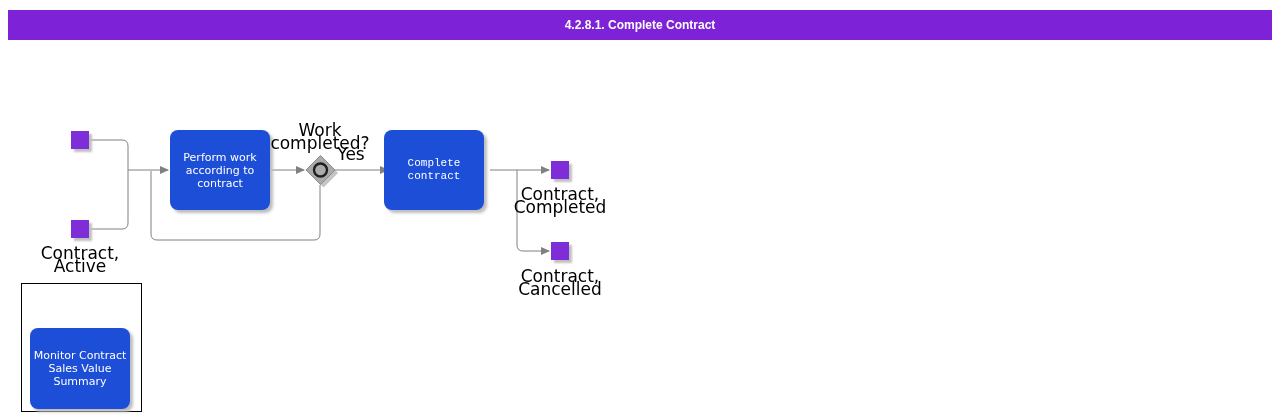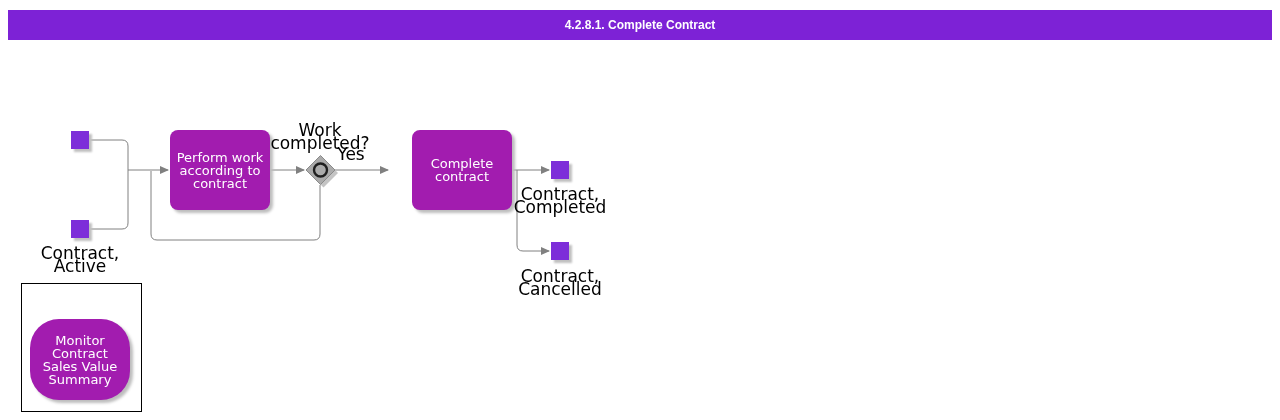--- a/index.html
+++ b/index.html
@@ -37,25 +37,25 @@
     width: 1280px; height: 420px;
   }
   .event-square {
     position: absolute;
     width: 18px; height: 18px;
     background: #7D2ED9;
     box-shadow: 3px 3px 2px #c0c0c0;
   }
   .task-box {
     position: absolute;
-    background: #a21caf;
+    background: #1d4ed8;
     border-radius: 8px;
     box-shadow: 3px 3px 3px #bdbdbd;
     color: #ffffff;
-    font-size: 13px;
+    font-size: 11px;
     line-height: 13px;
     text-align: center;
     white-space: pre-line;
     display: flex;
     align-items: center;
     justify-content: center;
   }
   .lbl {
     position: absolute;
     color: #000000;
@@ -108,33 +108,33 @@
 
   <div class="event-square" style="left:71px; top:220px;"></div>
   <div class="lbl" style="left:20px; top:247px; width:120px;">Contract,
 Active</div>
 
 
   <div class="task-box" style="left:170px; top:130px; width:100px; height:80px;">Perform work
 according to
 contract</div>
 
-  <div class="task-box" style="left:412px; top:130px; width:100px; height:80px;">Complete
+  <div class="task-box" style="left:384px; top:130px; width:100px; height:80px;font-family:Liberation Mono, monospace;">Complete
 contract</div>
 
   <div class="lbl" style="left:269px; top:124px; width:102px;">Work
 completed?</div>
   <div class="lbl" style="left:336px; top:148px; width:30px;">Yes</div>
 
   <div class="event-square" style="left:551px; top:161px;"></div>
   <div class="lbl" style="left:510px; top:188px; width:100px;">Contract,
 Completed</div>
 
   <div class="event-square" style="left:551px; top:242px;"></div>
   <div class="lbl" style="left:510px; top:270px; width:100px;">Contract,
 Cancelled</div>
 
   <div class="group-box"></div>
-  <div class="task-box" style="left:30px; top:319px; width:100px; height:81px;border-radius:29px;">Monitor Contract
+  <div class="task-box" style="left:30px; top:328px; width:100px; height:81px;">Monitor Contract
 Sales Value
 Summary</div>
 
 </div>
 
 </body></html>

